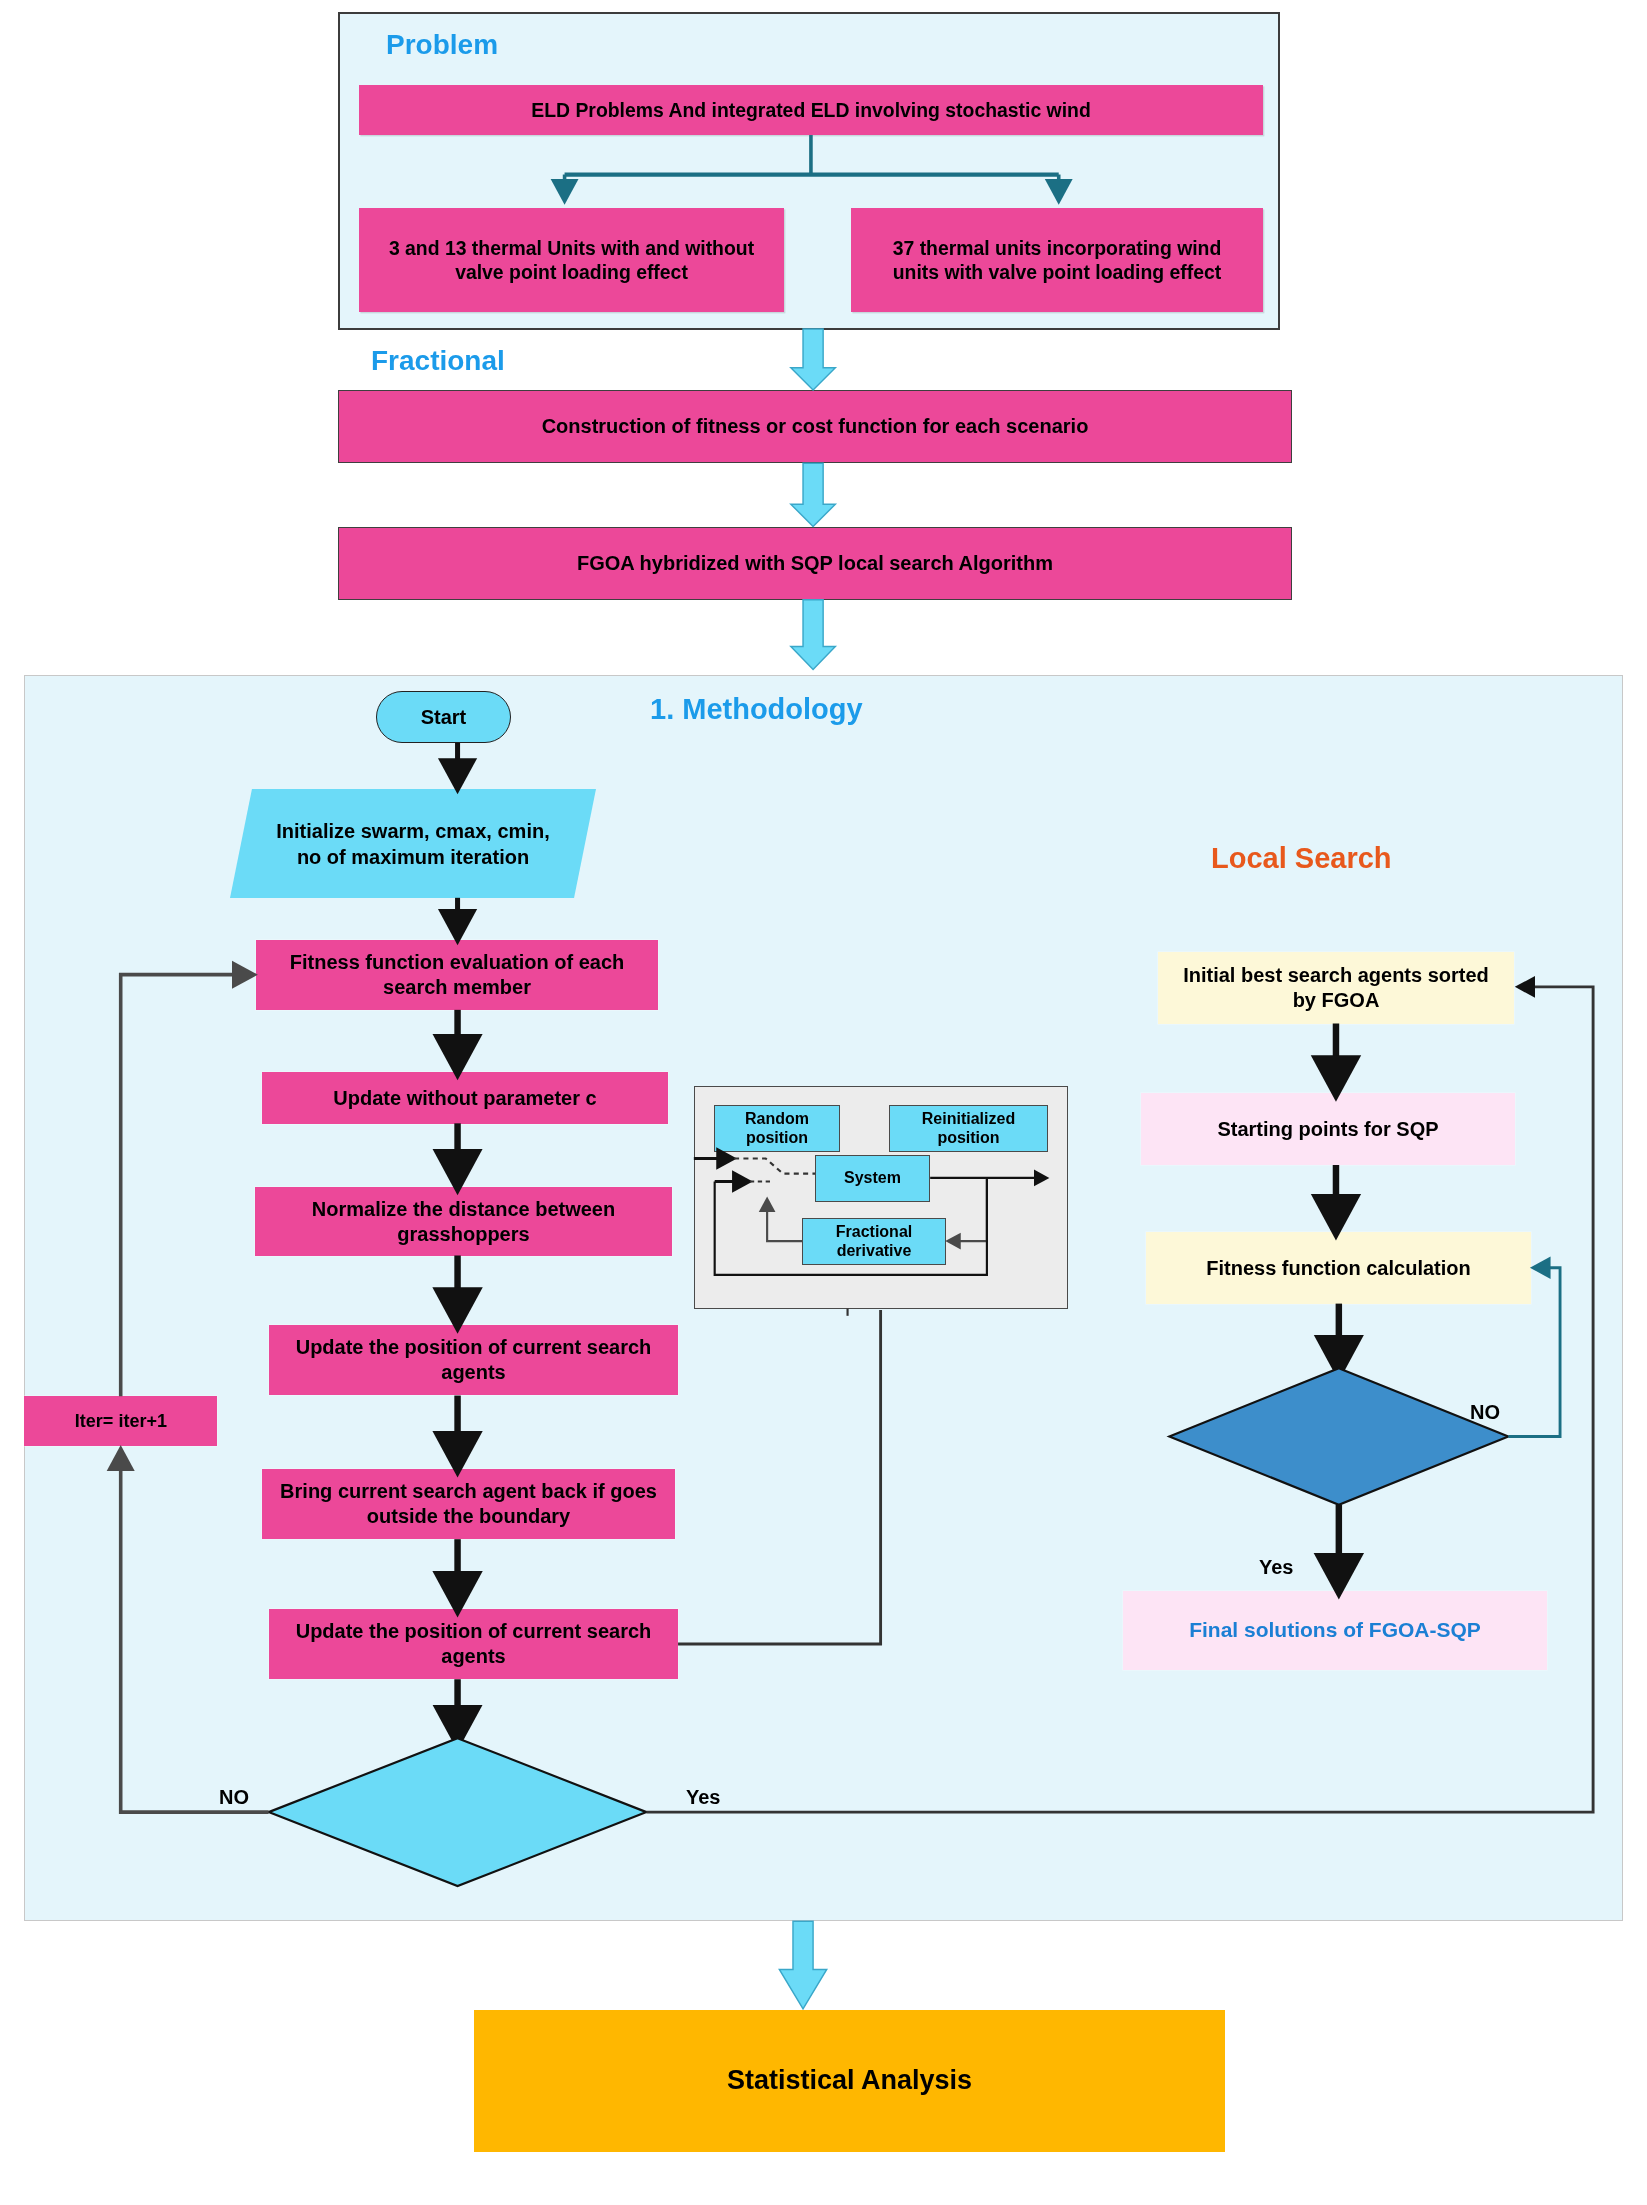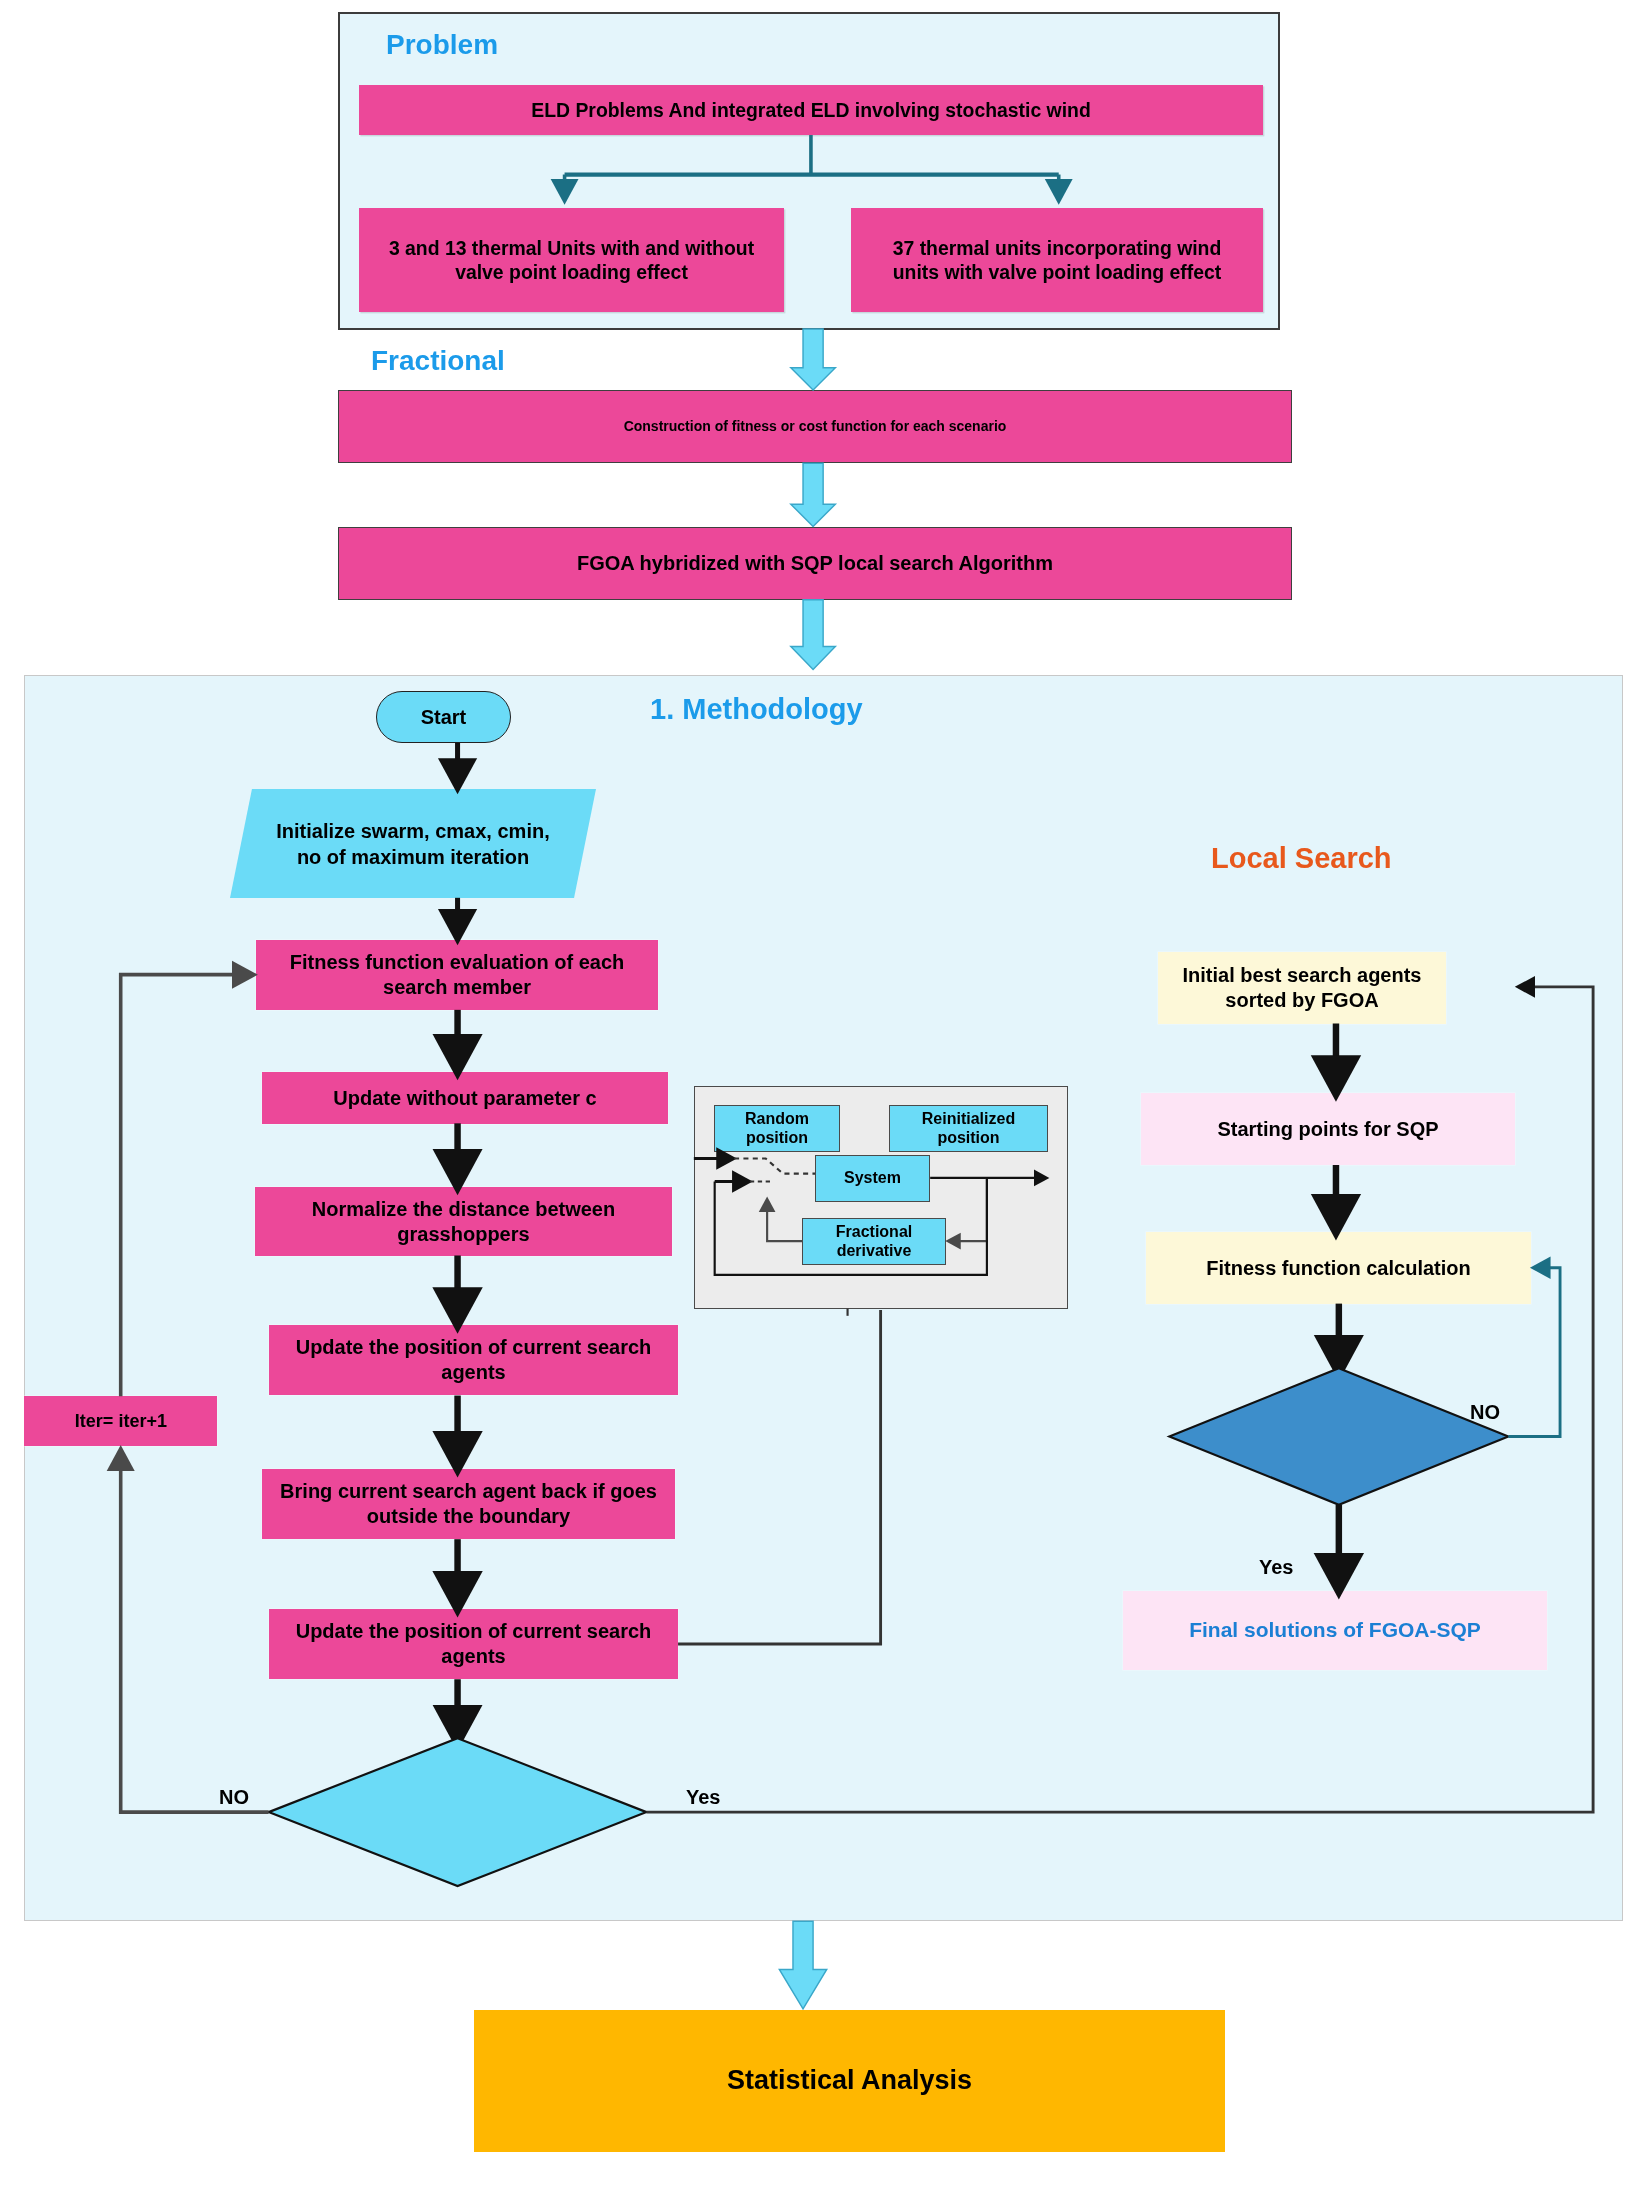--- a/index.html
+++ b/index.html
@@ -61,21 +61,21 @@
   <div class="abs title" style="left:386px;top:29px;font-size:28px;">Problem</div>
 
   <div class="abs box box-shadowed" style="left:359px;top:85px;width:904px;height:50px;font-size:19.4px;padding:0 10px;">ELD Problems And integrated ELD involving stochastic wind</div>
 
   <div class="abs box box-shadowed" style="left:359px;top:208px;width:425px;height:104px;font-size:19.4px;padding:0 13px;">3 and 13 thermal Units with and without valve point loading effect</div>
 
   <div class="abs box box-shadowed" style="left:851px;top:208px;width:412px;height:104px;font-size:19.4px;padding:0 18.7px;">37 thermal units incorporating wind units with valve point loading effect</div>
 
   <div class="abs title" style="left:371px;top:345px;font-size:28px;">Fractional</div>
 
-  <div class="abs box box-bordered" style="left:338px;top:390px;width:954px;height:73px;font-size:14px;padding:2px 10px;">Construction of fitness or cost function for each scenario</div>
+  <div class="abs box box-bordered" style="left:338px;top:390px;width:954px;height:73px;font-size:20px;padding:2px 10px;">Construction of fitness or cost function for each scenario</div>
 
   <div class="abs box box-bordered" style="left:338px;top:527px;width:954px;height:73px;font-size:20px;padding:0 10px;">FGOA hybridized with SQP local search Algorithm</div>
 
   <div class="abs panel-soft" style="left:24.4px;top:675px;width:1599px;height:1246px;"></div>
 
   <div class="abs title" style="left:650px;top:693px;font-size:29px;">1. Methodology</div>
 
   <div class="abs terminator" style="left:376px;top:691px;width:135px;height:52px;font-size:20px;">Start</div>
 
   <div class="abs parallelogram" style="left:230px;top:789px;width:366px;height:109px;font-size:20px;padding:0 34px;">Initialize swarm, cmax, cmin, no of maximum iteration</div>
@@ -104,21 +104,21 @@
   <div class="abs subbox" style="left:714px;top:1105px;width:126px;height:47px;font-size:16px;">Random position</div>
 
   <div class="abs subbox" style="left:889px;top:1105px;width:159px;height:47px;font-size:16px;">Reinitialized position</div>
 
   <div class="abs subbox" style="left:815px;top:1155px;width:115px;height:47px;font-size:16px;">System</div>
 
   <div class="abs subbox" style="left:802px;top:1218px;width:144px;height:47px;font-size:16px;">Fractional derivative</div>
 
   <div class="abs title-orange" style="left:1211px;top:842px;font-size:29px;">Local Search</div>
 
-  <div class="abs box box-yellow" style="left:1158px;top:952px;width:288px;height:72px;font-size:20px;padding:0 14.4px;">Initial best search agents sorted by FGOA</div>
+  <div class="abs box box-yellow" style="left:1158px;top:952px;width:356px;height:72px;font-size:20px;padding:0 14.4px;">Initial best search agents sorted by FGOA</div>
 
   <div class="abs box box-pink" style="left:1141px;top:1093px;width:374px;height:72px;font-size:20px;padding:0 14.4px;">Starting points for SQP</div>
 
   <div class="abs box box-yellow" style="left:1146px;top:1232px;width:385px;height:72px;font-size:20px;padding:0 13px;">Fitness function calculation</div>
 
   <div class="abs diamond-label" style="left:1207px;top:1412px;width:273px;height:50px;font-size:20px;color:#ffffff;">Stopping criteria</div>
 
   <div class="abs lbl" style="left:1470px;top:1401px;font-size:20px;">NO</div>
   <div class="abs lbl" style="left:1259px;top:1556px;font-size:20px;">Yes</div>
 

